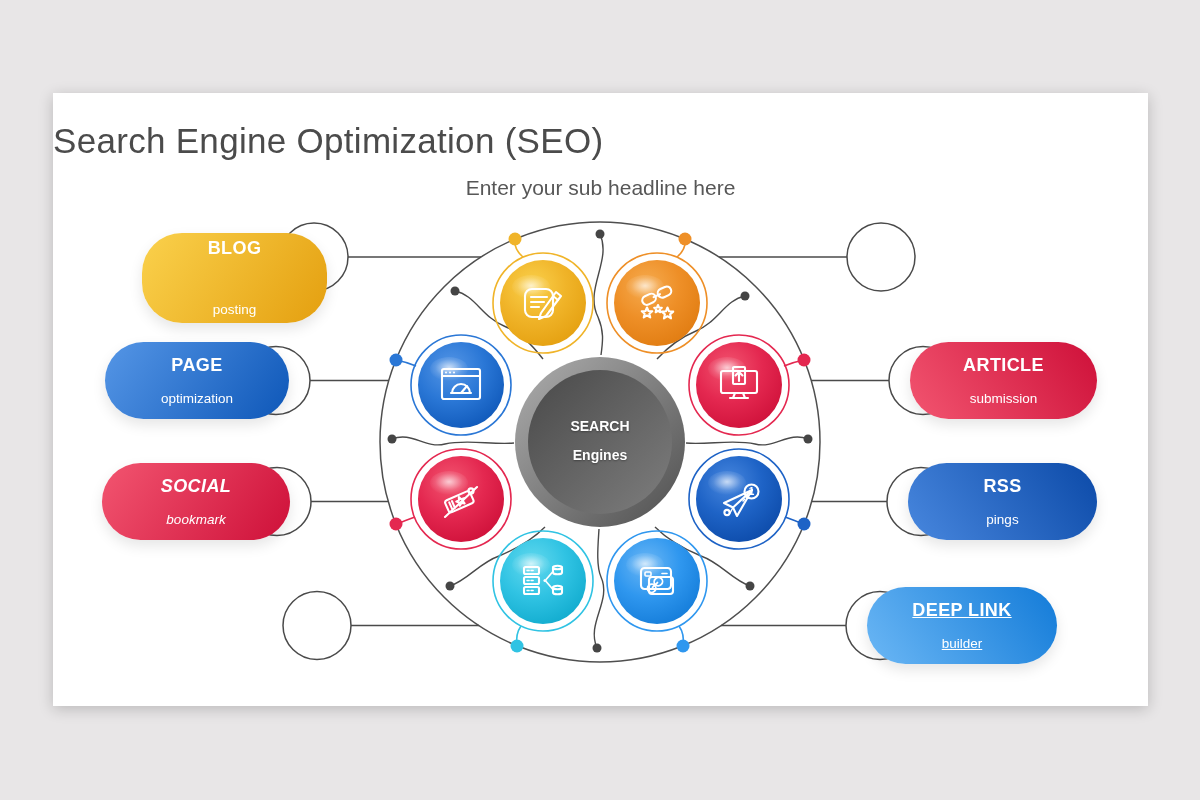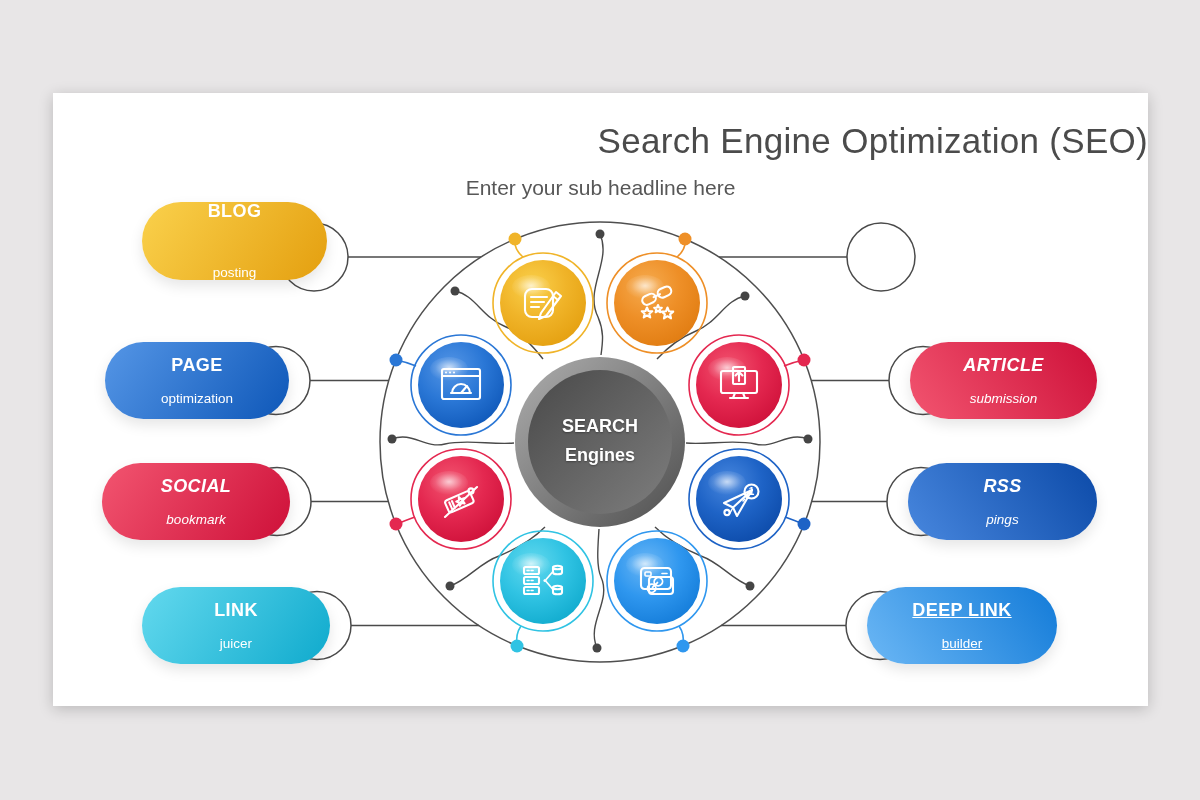--- a/index.html
+++ b/index.html
@@ -1,38 +1,38 @@
 <!DOCTYPE html>
 <html style="--bg: #E8E6E7; --slide: #FFFFFF; --title_color: #4B4B4B; --subtitle_color: #575757; --line_gray: #4A4A4A; --dot_gray: #454545; --big_circle: #4F4F4F; --hub_outer_l: #AFAFAF; --hub_outer_d: #4E4E4E; --hub_inner_l: #7E7E7E; --hub_inner_d: #494949; --yellow_l: #FAD14C; --yellow_m: #F0B429; --yellow_d: #E49F0F; --orange_l: #F6AC50; --orange_m: #EE8F27; --orange_d: #E07B10; --blue_l: #5596E6; --blue_m: #2A77D6; --blue_d: #0E57B8; --red_l: #F25570; --red_m: #E42850; --red_d: #CE1039; --cyan_l: #63D9EE; --cyan_m: #30C3E3; --cyan_d: #0FAACD; --rssblue_l: #4887DE; --rssblue_m: #1E63C6; --rssblue_d: #0C4AA8; --skyblue_l: #6BB7F5; --skyblue_m: #2F97EF; --skyblue_d: #137BD8;"><head>
 <meta charset="utf-8">
 <style>
   html,body{margin:0;padding:0;background:#E8E6E7;font-family:"Liberation Sans",sans-serif;}
   .stage{position:relative;width:1200px;height:800px;background:var(--bg,#E8E6E7);overflow:hidden;}
   .slide{position:absolute;left:53px;top:93px;width:1095px;height:613px;background:var(--slide,#fff);
          box-shadow:0 3px 14px rgba(0,0,0,.20);}
-  .title{position:absolute;top:28px;left:0;width:100%;text-align:right;
+  .title{position:absolute;top:28px;left:0;width:100%;text-align:left;
          font-size:35px;font-weight:400;color:var(--title_color,#4B4B4B);letter-spacing:.3px;}
   .subtitle{position:absolute;top:83px;left:0;width:100%;text-align:center;
          font-size:21px;color:var(--subtitle_color,#575757);}
   .diagram{position:absolute;left:0;top:0;width:1095px;height:613px;}
   .pill{position:absolute;display:flex;flex-direction:column;align-items:center;justify-content:center;
         border-radius:40px;color:#fff;text-align:center;z-index:3;
         box-shadow:0 6px 14px rgba(0,0,0,.10);cursor:pointer;}
   .pill-label{font-size:18px;font-weight:700;letter-spacing:.4px;line-height:1.1;}
   .pill-sub{font-size:13.5px;margin-top:16px;line-height:1;}
   .c-yellow {background:linear-gradient(125deg,var(--yellow_l),var(--yellow_d));}
   .c-blue   {background:linear-gradient(125deg,var(--blue_l),var(--blue_d));}
   .c-red    {background:linear-gradient(125deg,var(--red_l),var(--red_d));font-style:italic;}
   .c-cyan   {background:linear-gradient(125deg,var(--cyan_l),var(--cyan_d));}
   .c-orange {background:linear-gradient(235deg,var(--orange_d),var(--orange_l));}
   .c-redr   {background:linear-gradient(235deg,var(--red_d),var(--red_l));}
-  .c-rssblue{background:linear-gradient(235deg,var(--rssblue_d),var(--rssblue_l));font-style:italic;}
+  .c-rssblue{background:linear-gradient(235deg,var(--rssblue_d),var(--rssblue_l));}
   .c-skyblue{background:linear-gradient(235deg,var(--skyblue_d),var(--skyblue_l));text-decoration:underline;}
   .hub-label{position:absolute;left:447px;top:319px;width:200px;text-align:center;z-index:2;
-        color:#fff;font-weight:700;font-size:18px;line-height:29px;text-shadow:0 1px 2px rgba(0,0,0,.35);}
+        color:#fff;font-weight:700;font-size:14px;line-height:29px;text-shadow:0 1px 2px rgba(0,0,0,.35);}
   .icon{stroke:#fff;stroke-width:2.1;fill:none;stroke-linecap:round;stroke-linejoin:round;}
 </style>
 </head>
 <body>
 
 <div class="stage">
   <div class="slide">
 
     <div class="title">Search Engine Optimization (SEO)</div>
     <div class="subtitle">Enter your sub headline here</div>
@@ -275,37 +275,33 @@
         <circle cx="547" cy="349" r="85" fill="url(#hubOuter)"></circle>
         <circle cx="547" cy="349" r="72" fill="url(#hubInner)"></circle>
       </g>
     </svg>
 
     <div class="hub-label">
       <div>SEARCH</div>
       <div>Engines</div>
     </div>
 
-    <div class="pill c-yellow" style="left:89px;top:109px;width:185px;height:78px;gap:28px;">
+    <div class="pill c-yellow" style="left:89px;top:140px;width:185px;height:90px;gap:28px;">
       <div class="pill-label">BLOG</div>
       <div class="pill-sub">posting</div>
     </div>
     <div class="pill c-blue" style="left:52px;top:249px;width:184px;height:77px;justify-content:center;">
       <div class="pill-label">PAGE</div>
       <div class="pill-sub">optimization</div>
     </div>
     <div class="pill c-red" style="left:49px;top:370px;width:188px;height:77px;">
       <div class="pill-label">SOCIAL</div>
       <div class="pill-sub">bookmark</div>
     </div>
-    <div class="pill c-cyan" style="left:89px;top:494px;width:188px;height:77px;">
-      <div class="pill-label">LINK</div>
-      <div class="pill-sub">juicer</div>
-    </div>
-    <div class="pill c-redr" style="left:857px;top:249px;width:187px;height:77px;font-style:italic;">
+    <div class="pill c-redr" style="left:857px;top:249px;width:187px;height:77px;">
       <div class="pill-label">ARTICLE</div>
       <div class="pill-sub">submission</div>
     </div>
     <div class="pill c-rssblue" style="left:855px;top:370px;width:189px;height:77px;">
       <div class="pill-label">RSS</div>
       <div class="pill-sub">pings</div>
     </div>
     <div class="pill c-skyblue" style="left:814px;top:494px;width:190px;height:77px;">
       <div class="pill-label">DEEP LINK</div>
       <div class="pill-sub">builder</div>

